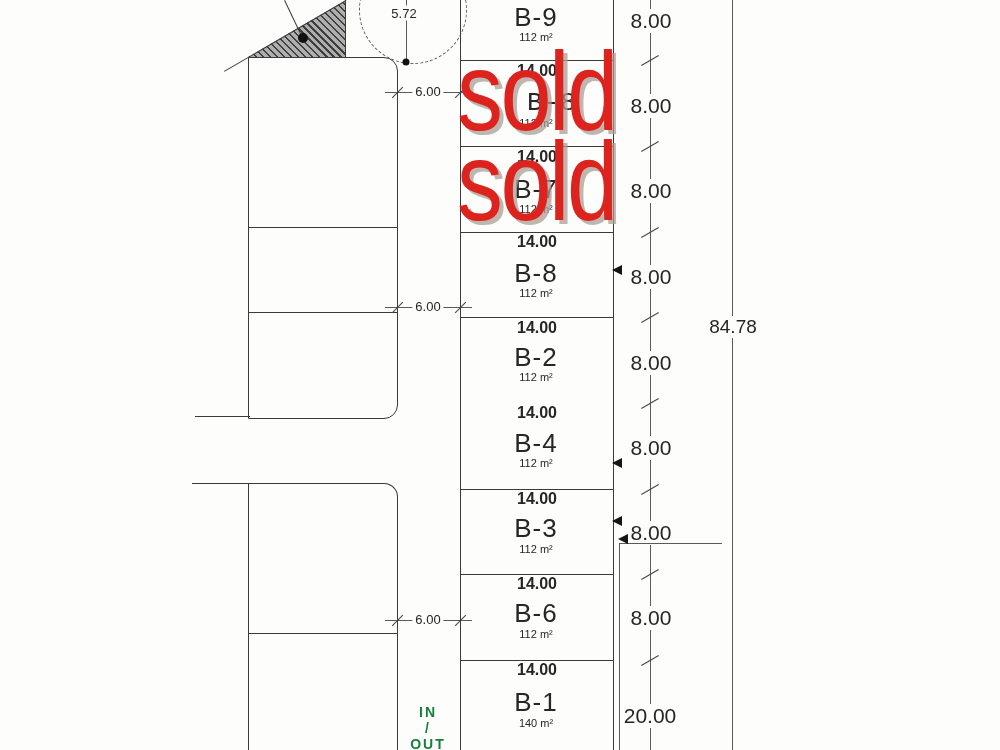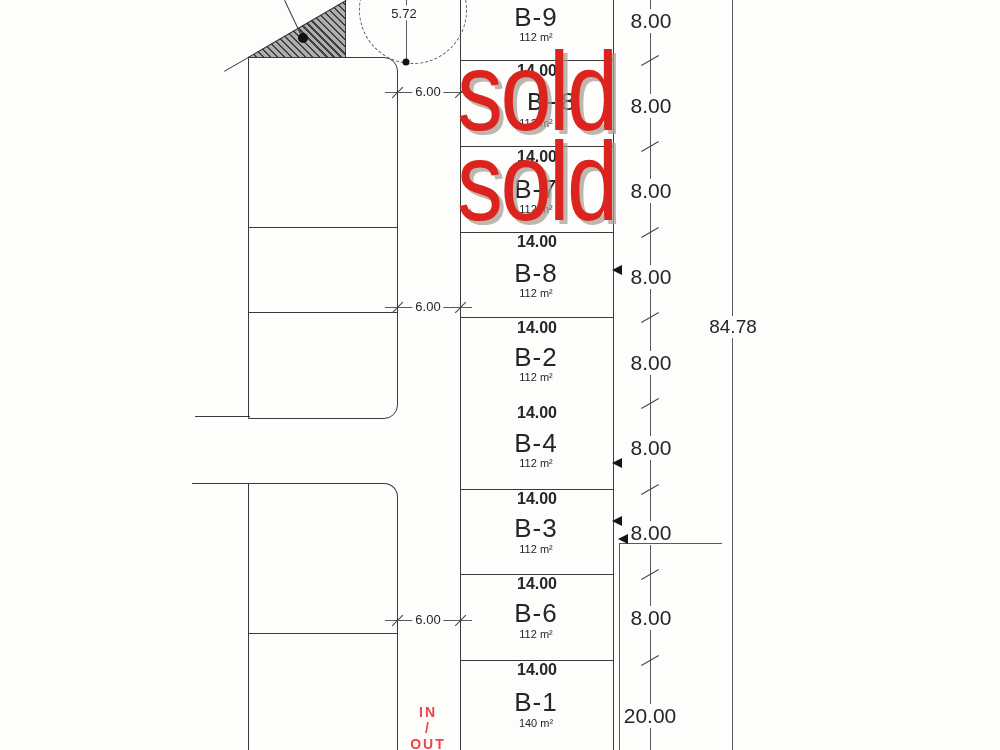--- a/index.html
+++ b/index.html
@@ -16,21 +16,21 @@
   .arr{position:absolute;width:0;height:0;border:5px solid transparent;border-left:0;border-right:10px solid #151515;}
   .dot{position:absolute;background:#111;border-radius:50%;transform:translate(-50%,-50%);}
   
   .lbl{position:absolute;transform:translate(-50%,-50%);color:#262626;white-space:nowrap;text-align:center;}
   .plot-id{font-size:26px;letter-spacing:1px;}
   .plot-area{font-size:11px;}
   .w-lbl{font-size:16px;font-weight:bold;}
   .d-lbl{font-size:21px;background:#fdfdfc;padding:0 3px;}
   .t-lbl{font-size:19px;background:#fdfdfc;padding:0 3px;}
   .s-lbl{font-size:13px;background:#fdfdfc;padding:0 3px;}
-  .io-lbl{font-size:14px;letter-spacing:2px;font-weight:bold;color:#ef4444;}
+  .io-lbl{font-size:14px;letter-spacing:2px;font-weight:bold;color:#15803d;}
   
   .blk{position:absolute;border:1.4px solid #3a3a3a;background:transparent;}
   
   .tri{position:absolute;left:248px;top:0;width:98px;height:57px;
        clip-path:polygon(0 100%,100% 100%,100% 0);
        background:repeating-linear-gradient(45deg,#3f3f3f 0 1.6px,#aeaeae 1.6px 5px);}
   .diag{position:absolute;height:0;border-top:1.3px solid #3a3a3a;transform-origin:0 0;}
   .circle-dashed{position:absolute;left:359px;top:-44px;width:106px;height:106px;
        border:1.6px dashed #5f5f5f;border-radius:50%;}
   

